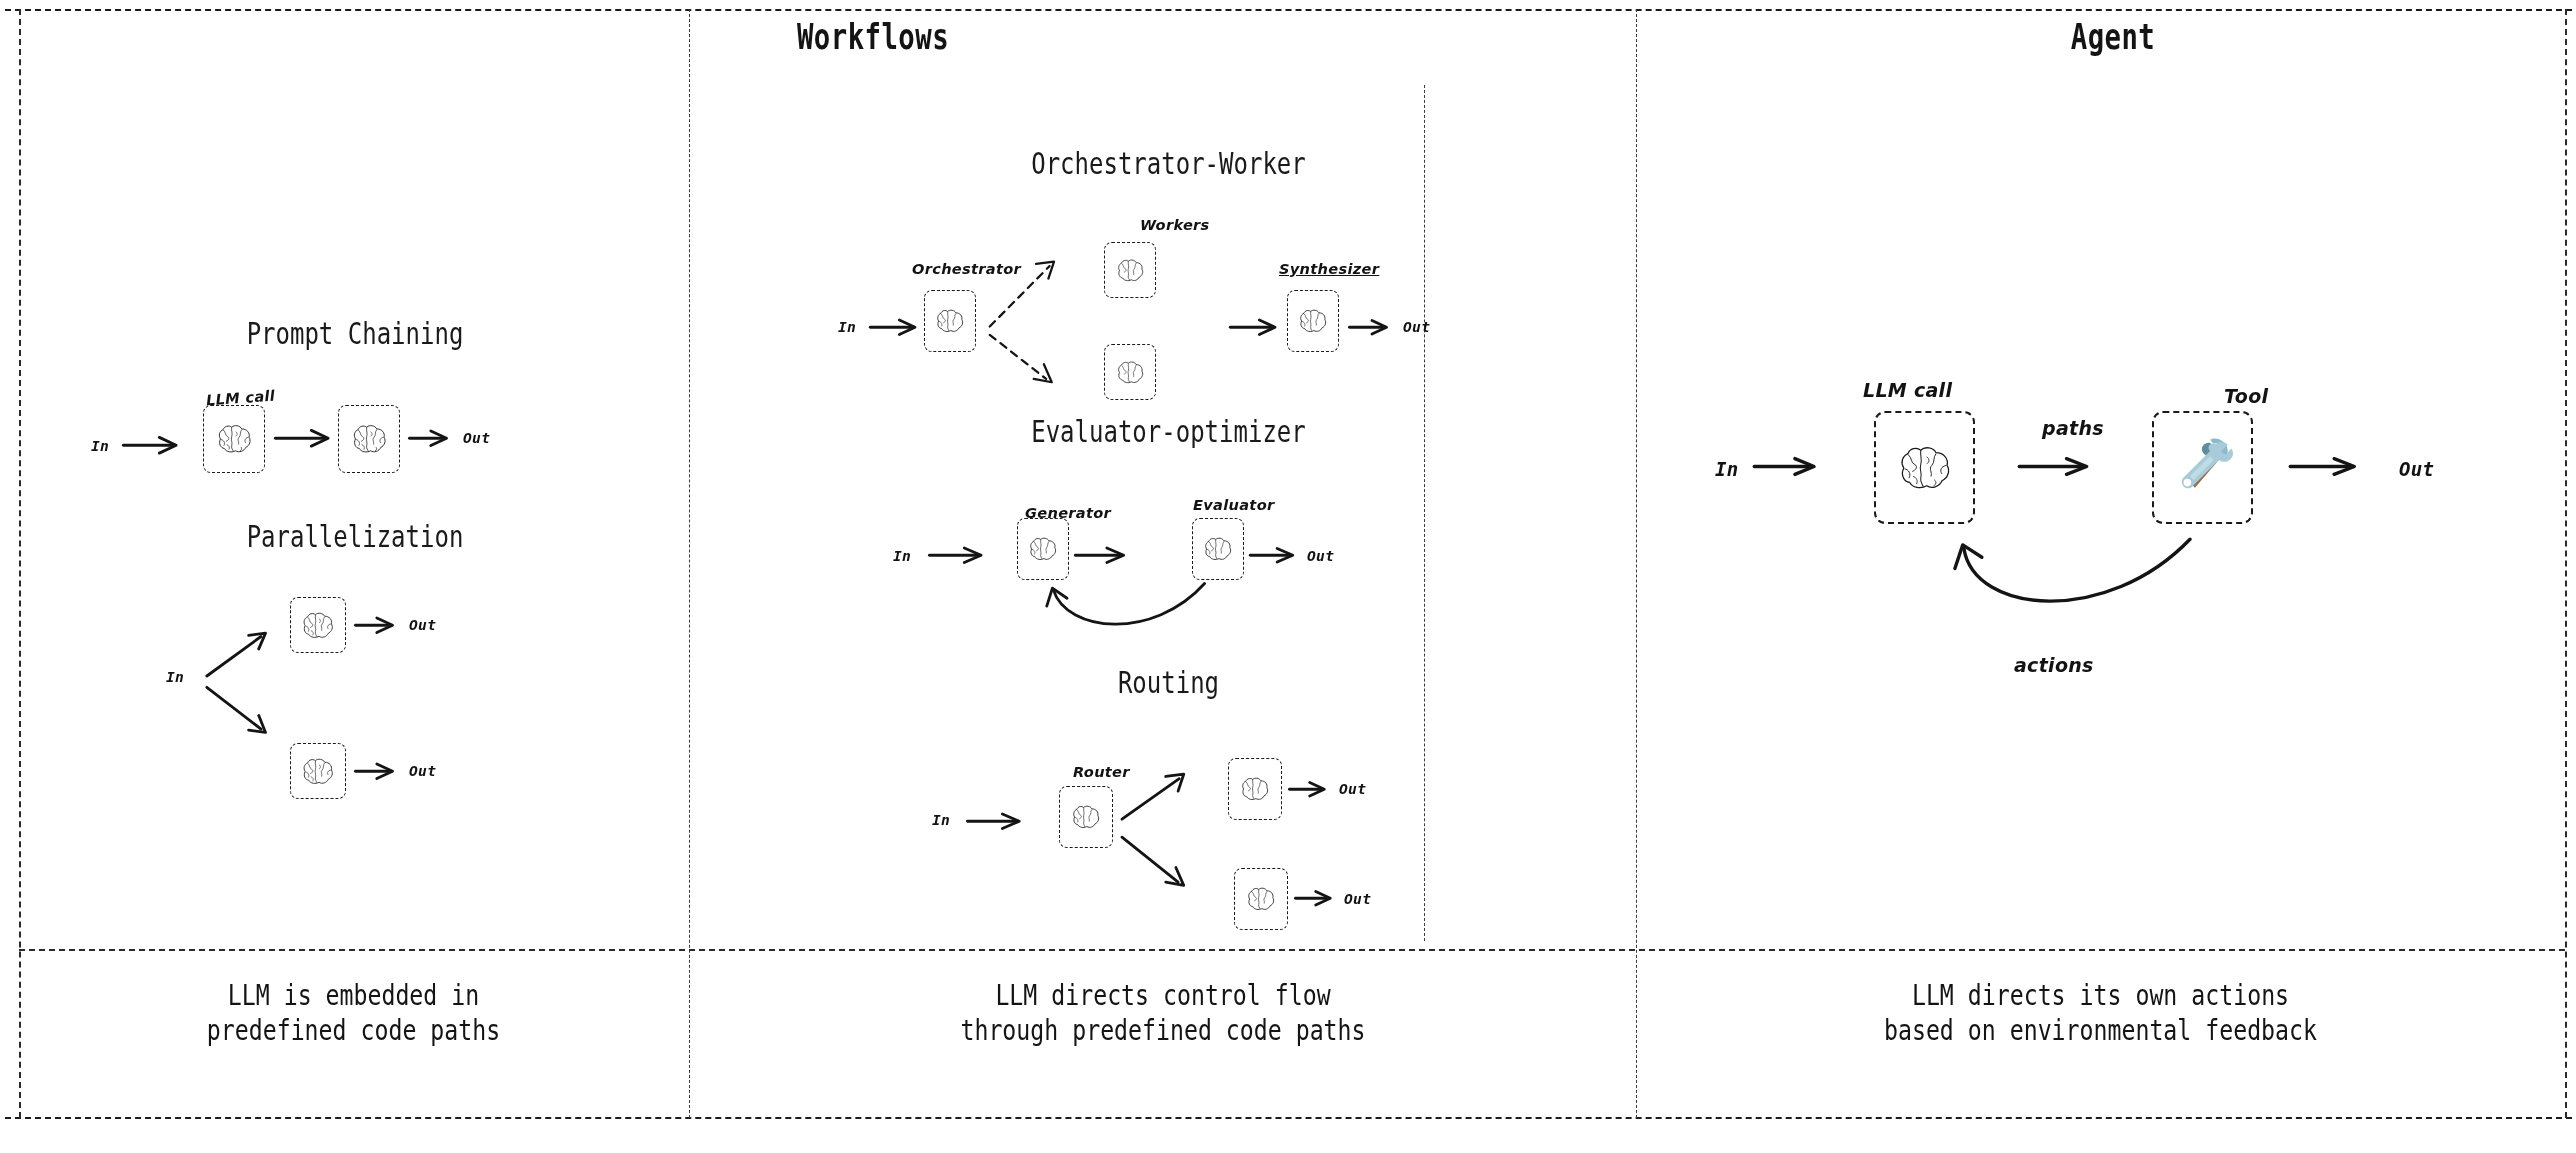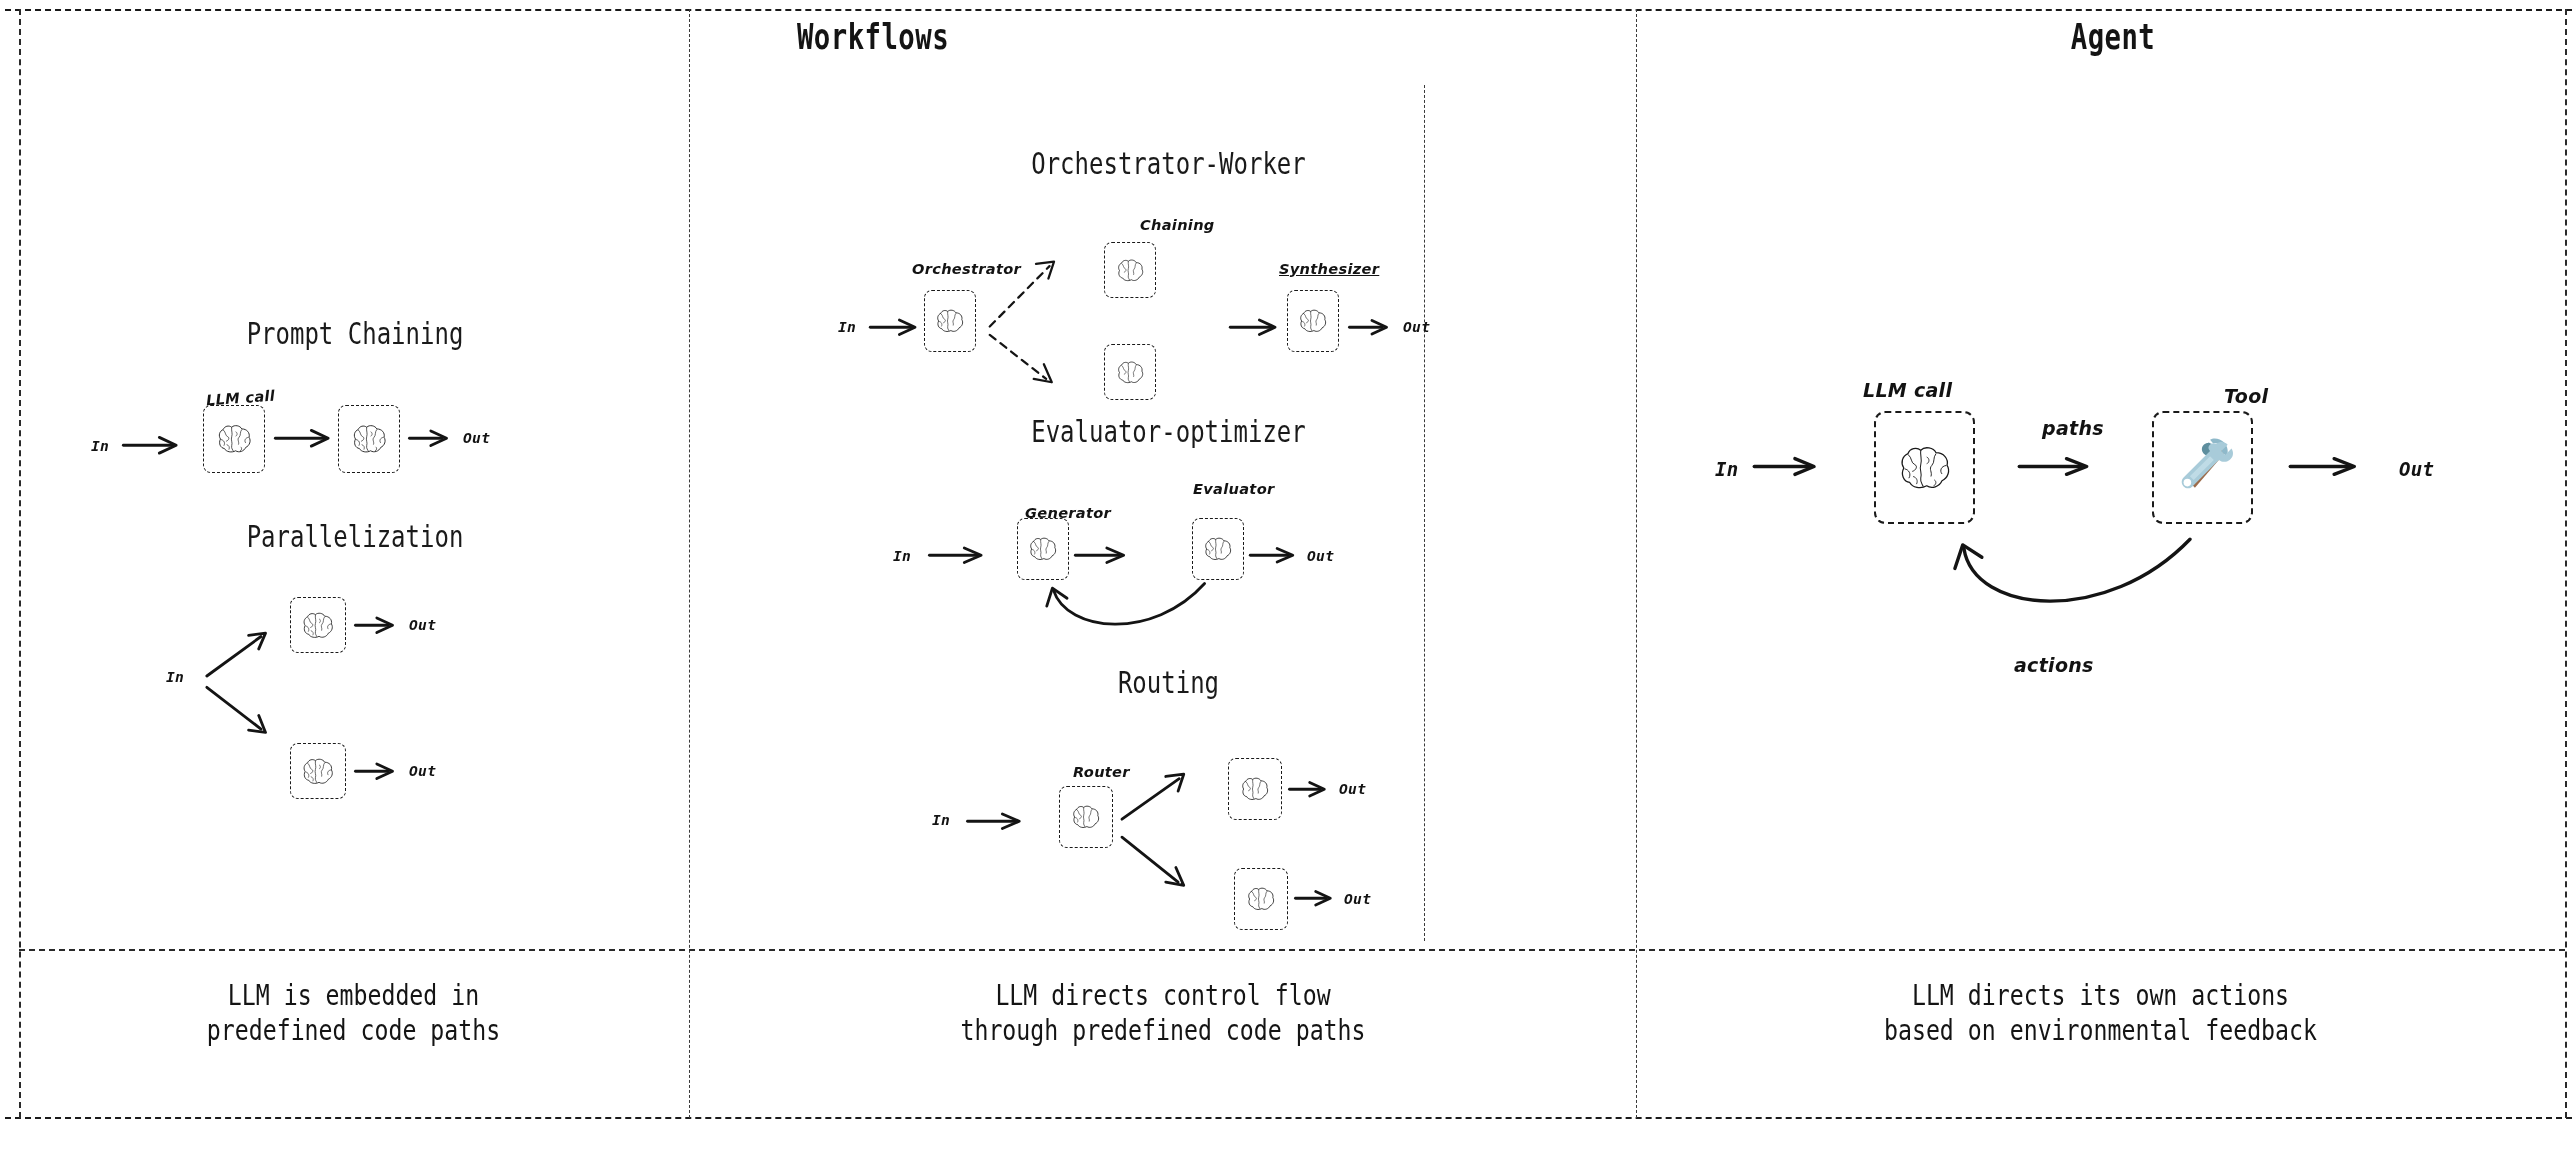--- a/index.html
+++ b/index.html
@@ -251,21 +251,21 @@
   </div>
 
   <svg class="edge" style="left:353px; top:760px;" width="51" height="22.5" viewBox="0 0 90 40">
     <line x1="4" y1="20" x2="62" y2="20" stroke="#141414" stroke-width="5" stroke-linecap="round"></line>
     <path d="M 42 7 L 70 20 L 42 33" fill="none" stroke="#141414" stroke-width="5" stroke-linecap="round" stroke-linejoin="round"></path>
   </svg>
   <div class="hand io" style="left:409px; top:762px;">Out</div>
 
   <div class="pattern-title" style="left:732px; top:146px; width:873px;">Orchestrator-Worker</div>
 
-  <div class="hand" style="left:1140px; top:216px;">Chaining</div>
+  <div class="hand" style="left:1140px; top:216px;">Workers</div>
   <div class="hand" style="left:912px; top:260px;">Orchestrator</div>
   <div class="hand" style="left:1279px; top:260px;text-decoration:underline;">Synthesizer</div>
 
   <div class="hand io" style="left:838px; top:318px;">In</div>
 
   <svg class="edge" style="left:868px; top:316px;" width="56" height="22.5" viewBox="0 0 100 40">
     <line x1="4" y1="20" x2="76" y2="20" stroke="#141414" stroke-width="5" stroke-linecap="round"></line>
     <path d="M 56 7 L 84 20 L 56 33" fill="none" stroke="#141414" stroke-width="5" stroke-linecap="round" stroke-linejoin="round"></path>
   </svg>
 
@@ -337,21 +337,21 @@
 
   <svg class="edge" style="left:1347px; top:316px;" width="51" height="22.5" viewBox="0 0 90 40">
     <line x1="4" y1="20" x2="62" y2="20" stroke="#141414" stroke-width="5" stroke-linecap="round"></line>
     <path d="M 44 8 L 70 20 L 44 32" fill="none" stroke="#141414" stroke-width="5" stroke-linecap="round" stroke-linejoin="round"></path>
   </svg>
   <div class="hand io" style="left:1403px; top:318px;">Out</div>
 
   <div class="pattern-title" style="left:732px; top:414px; width:873px;">Evaluator-optimizer</div>
 
   <div class="hand" style="left:1025px; top:496px;margin-top:8px;">Generator</div>
-  <div class="hand" style="left:1193px; top:480px;text-align:right;">Evaluator</div>
+  <div class="hand" style="left:1193px; top:496px;text-align:right;">Evaluator</div>
 
   <div class="hand io" style="left:893px; top:547px;">In</div>
 
   <svg class="edge" style="left:927px; top:544px;" width="65" height="22.5" viewBox="0 0 115 40">
     <line x1="4" y1="20" x2="88" y2="20" stroke="#141414" stroke-width="5" stroke-linecap="round"></line>
     <path d="M 66 7 L 96 20 L 66 33" fill="none" stroke="#141414" stroke-width="5" stroke-linecap="round" stroke-linejoin="round"></path>
   </svg>
 
   <div class="node" style="left:1017px; top:518px; width:52px; height:62px;">
     <svg class="brain-ico" width="30" height="26" viewBox="0 0 66 56">

